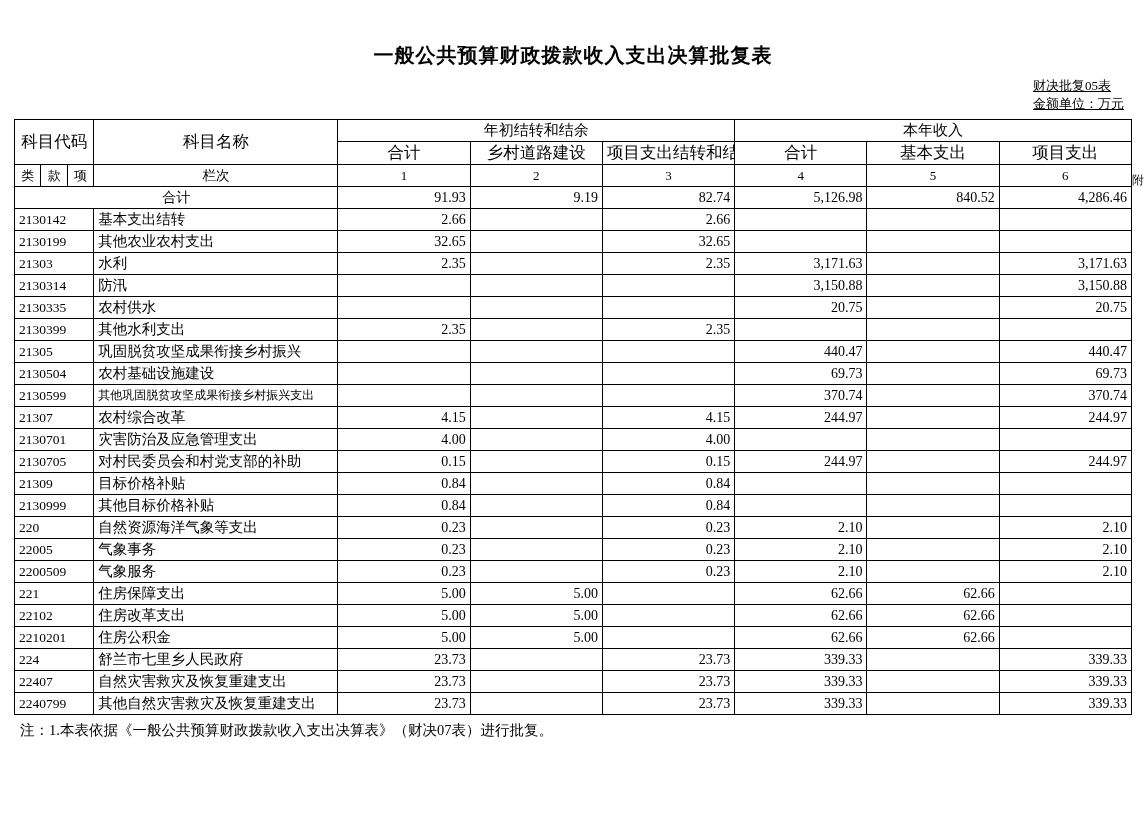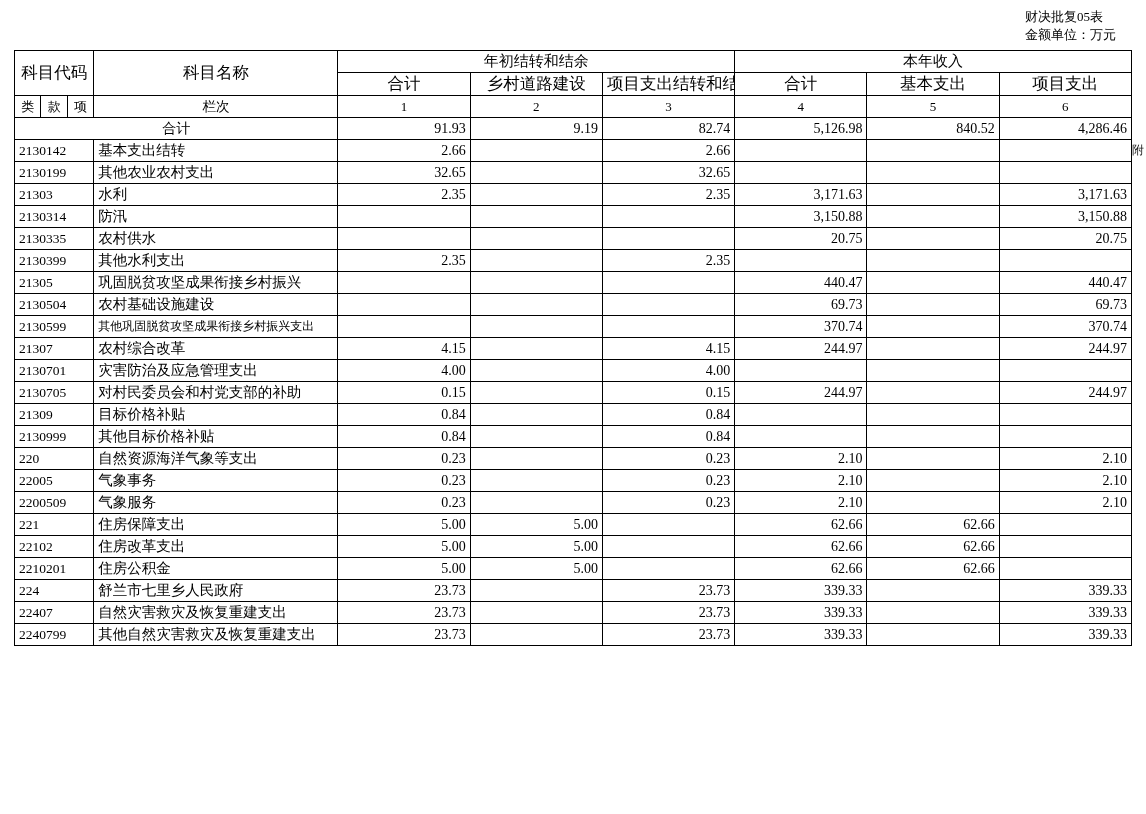--- a/index.html
+++ b/index.html
@@ -37,25 +37,26 @@
   }
   .dept {
     position: absolute;
     left: 6px;
     top: 12px;
     font-size: 14.5px;
     white-space: nowrap;
   }
   .right-meta {
     position: absolute;
-    right: 16px;
+    right: 8px;
     top: -4px;
     text-align: left;
     font-size: 13px;
     line-height: 18px;
+    text-decoration: underline;
   }
   table.main {
     border-collapse: collapse;
     table-layout: fixed;
     width: 1118px;
     margin-top: 2px;
     font-size: 14px;
   }
   table.main td, table.main th {
     border: 1px solid #000000;
@@ -138,20 +139,21 @@
   col.w-num { width: 130px; }
   col.w-lei { width: 26px; }
   col.w-kuan { width: 26px; }
   col.w-xiang { width: 26px; }
 </style>
 </head>
 <body>
 
 <div class="page">
 
+  <div class="doc-title">一般公共预算财政拨款收入支出决算批复表</div>
 
   <div class="meta-row">
     <div class="right-meta">
       <div>财决批复05表</div>
       <div>金额单位：万元</div>
     </div>
   </div>
 
   <table class="main">
     <colgroup>
@@ -430,16 +432,17 @@
           <td class="c-num">23.73</td>
           <td class="c-num"></td>
           <td class="c-num">23.73</td>
           <td class="c-num">339.33</td>
           <td class="c-num"></td>
           <td class="c-num">339.33</td>
         </tr>
       </tbody>
   </table>
 
+  <div class="note">注：1.本表依据《一般公共预算财政拨款收入支出决算表》（财决07表）进行批复。</div>
 
   <div class="edge-mark">附</div>
 
 </div>
 
 </body></html>

